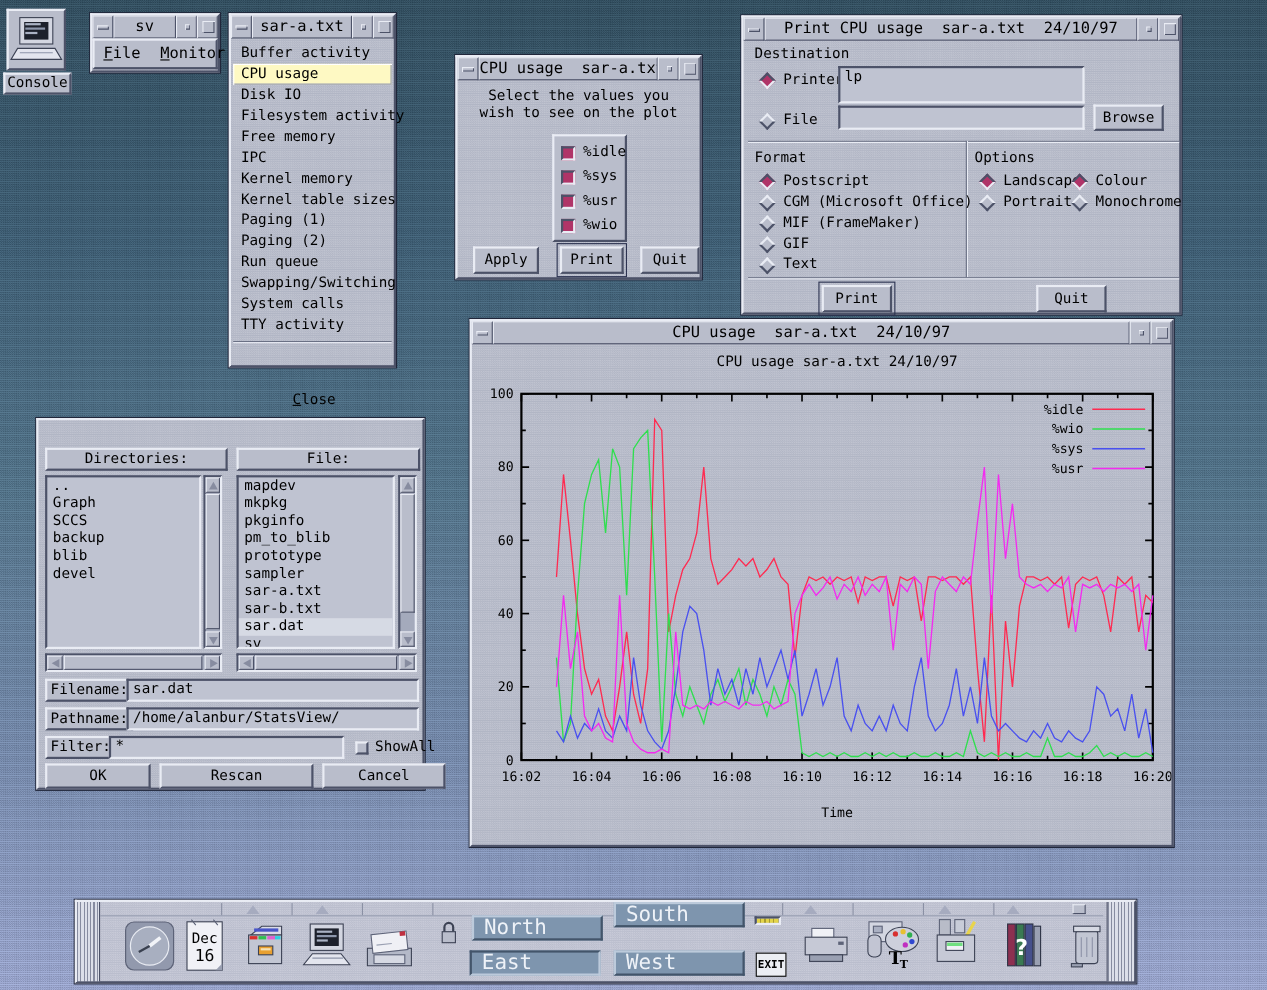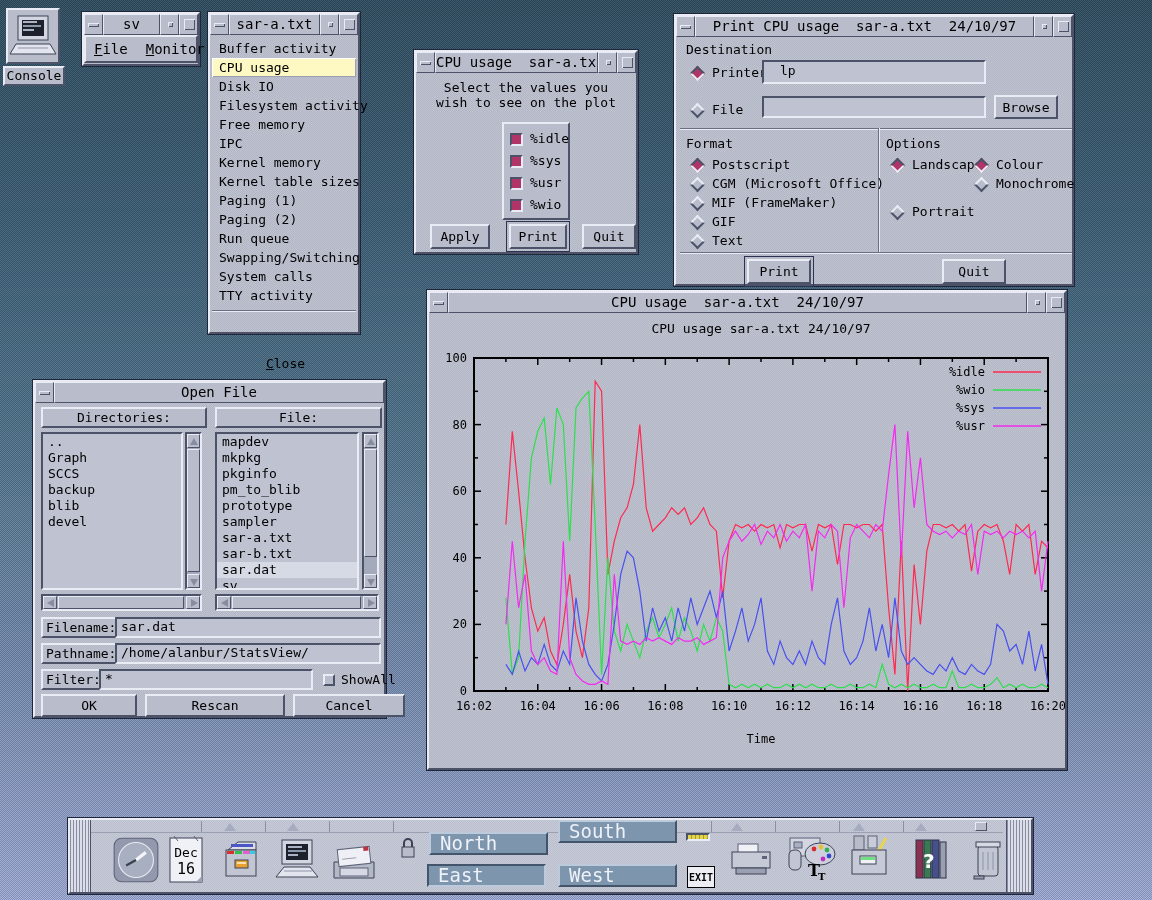--- a/index.html
+++ b/index.html
@@ -182,21 +182,21 @@
         </div>
       <div class="tb-seg tb-btn">
           <div class="glyph-sq"></div>
         </div>
     </div>
     <div class="abs t13" style="left:10px; top:26px;">Destination</div>
     <div class="opt-row" style="left:16px; top:49px;">
       <div class="radio selected"></div>
       <span class="t13">Printer</span>
     </div>
-    <div class="sunken abs t13" style="left:86px; top:44px; width:224px; height:24px; line-height:17px; padding-left:16px;">lp</div>
+    <div class="sunken abs t13" style="left:86px; top:44px; width:224px; height:34px; line-height:17px; padding-left:4px;">lp</div>
     <div class="opt-row" style="left:16px; top:86px;">
       <div class="radio"></div>
       <span class="t13">File</span>
     </div>
     <div class="sunken abs t13" style="left:86px; top:80px; width:224px; height:22px; line-height:17px; padding-left:4px;"></div>
     <div class="btn abs" style="left:318px; top:79px; width:64px; height:24px;">Browse</div>
     <div class="etch-h" style="left:4px; width:392px; top:112px;"></div>
     <div class="etch-v" style="left:202px; top:112px; height:124px;"></div>
     <div class="abs t13" style="left:10px; top:120px;">Format</div>
     <div class="opt-row" style="left:16px; top:141px;">
@@ -217,21 +217,21 @@
     </div>
     <div class="opt-row" style="left:16px; top:217px;">
       <div class="radio"></div>
       <span class="t13">Text</span>
     </div>
     <div class="abs t13" style="left:210px; top:120px;">Options</div>
     <div class="opt-row" style="left:216px; top:141px;">
       <div class="radio selected"></div>
       <span class="t13">Landscape</span>
     </div>
-    <div class="opt-row" style="left:216px; top:160px;margin-top:28px;">
+    <div class="opt-row" style="left:216px; top:160px;">
       <div class="radio"></div>
       <span class="t13">Portrait</span>
     </div>
     <div class="opt-row" style="left:300px; top:141px;">
       <div class="radio selected"></div>
       <span class="t13">Colour</span>
     </div>
     <div class="opt-row" style="left:300px; top:160px;">
       <div class="radio"></div>
       <span class="t13">Monochrome</span>
@@ -343,26 +343,20 @@
         <polyline points="76.9,351.4 83.3,361.4 89.6,338.0 96.0,358.0 102.4,344.7 108.8,351.4 115.2,331.4 121.5,351.4 127.9,358.0 134.3,338.0 140.7,351.4 147.0,284.8 153.4,328.1 159.8,351.4 166.2,361.4 172.6,368.0 178.9,351.4 185.3,311.4 191.7,261.4 198.1,238.1 204.4,244.8 210.8,278.1 217.2,328.1 223.6,294.8 230.0,318.1 236.3,304.7 242.7,328.1 249.1,294.8 255.5,318.1 261.8,284.8 268.2,311.4 274.6,294.8 281.0,278.1 287.4,304.7 293.7,278.1 300.1,338.0 306.5,318.1 312.9,294.8 319.2,328.1 325.6,311.4 332.0,284.8 338.4,338.0 344.8,351.4 351.1,328.1 357.5,344.7 363.9,351.4 370.3,338.0 376.6,351.4 383.0,328.1 389.4,344.7 395.8,351.4 402.2,311.4 408.5,284.8 414.9,338.0 421.3,351.4 427.7,344.7 434.0,328.1 440.4,294.8 446.8,338.0 453.2,311.4 459.6,344.7 465.9,284.8 472.3,338.0 478.7,351.4 485.1,344.7 491.4,351.4 497.8,358.0 504.2,361.4 510.6,351.4 517.0,358.0 523.3,344.7 529.7,358.0 536.1,361.4 542.5,351.4 548.8,358.0 555.2,361.4 561.6,351.4 568.0,311.4 574.4,318.1 580.7,338.0 587.1,331.4 593.5,351.4 599.9,318.1 606.2,358.0 612.6,331.4 619.0,371.3" fill="none" stroke="#4950ef" stroke-width="1.2"></polyline>
         <text x="556" y="99" text-anchor="end" font-size="12" font-family="DejaVu Sans Mono, monospace">%sys</text>
         <line x1="564" y1="95" x2="612" y2="95" stroke="#4950ef" stroke-width="1.4"></line>
         <polyline points="76.9,311.4 83.3,228.2 89.6,294.8 96.0,261.4 102.4,338.0 108.8,351.4 115.2,344.7 121.5,358.0 127.9,361.4 134.3,228.2 140.7,344.7 147.0,361.4 153.4,368.0 159.8,371.3 166.2,371.3 172.6,368.0 178.9,371.3 185.3,261.4 191.7,328.1 198.1,331.4 204.4,328.1 210.8,331.4 217.2,324.7 223.6,328.1 230.0,324.7 236.3,328.1 242.7,331.4 249.1,324.7 255.5,328.1 261.8,328.1 268.2,324.7 274.6,331.4 281.0,328.1 287.4,324.7 293.7,244.8 300.1,228.2 306.5,218.2 312.9,228.2 319.2,221.5 325.6,211.5 332.0,231.5 338.4,218.2 344.8,224.8 351.1,211.5 357.5,228.2 363.9,218.2 370.3,224.8 376.6,211.5 383.0,278.1 389.4,218.2 395.8,224.8 402.2,211.5 408.5,218.2 414.9,294.8 421.3,224.8 427.7,211.5 434.0,218.2 440.4,224.8 446.8,211.5 453.2,218.2 459.6,161.5 465.9,111.6 472.3,244.8 478.7,118.3 485.1,194.8 491.4,144.9 497.8,211.5 504.2,218.2 510.6,221.5 517.0,218.2 523.3,224.8 529.7,218.2 536.1,221.5 542.5,211.5 548.8,261.4 555.2,218.2 561.6,221.5 568.0,218.2 574.4,224.8 580.7,218.2 587.1,221.5 593.5,218.2 599.9,224.8 606.2,218.2 612.6,278.1 619.0,228.2" fill="none" stroke="#f32bf0" stroke-width="1.2"></polyline>
         <text x="556" y="117" text-anchor="end" font-size="12" font-family="DejaVu Sans Mono, monospace">%usr</text>
         <line x1="564" y1="113" x2="612" y2="113" stroke="#f32bf0" stroke-width="1.4"></line>
       </svg>
   </div>
 
   <div class="win" style="left:33px; top:380px; width:353px; height:338px; z-index:1;">
-    <div class="titlebar">
-      <div class="tb-seg tb-btn">
-          <div class="glyph-dash"></div>
-        </div>
-      <div class="tb-seg tb-title">Open File</div>
-    </div>
     <div class="field-label abs" style="left:6px; top:25px; width:166px; height:21px; justify-content:center;">Directories:</div>
     <div class="field-label abs" style="left:180px; top:25px; width:167px; height:21px; justify-content:center;">File:</div>
 
     <div class="sunken abs" id="dir-list" style="left:6px; top:50px; width:142px; height:158px; overflow:hidden;">
         <div class="list-item">..</div>
         <div class="list-item">Graph</div>
         <div class="list-item">SCCS</div>
         <div class="list-item">backup</div>
         <div class="list-item">blib</div>
         <div class="list-item">devel</div>

